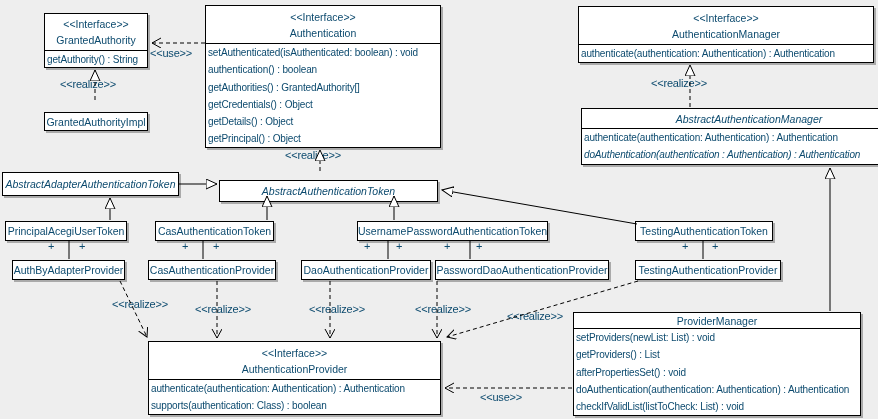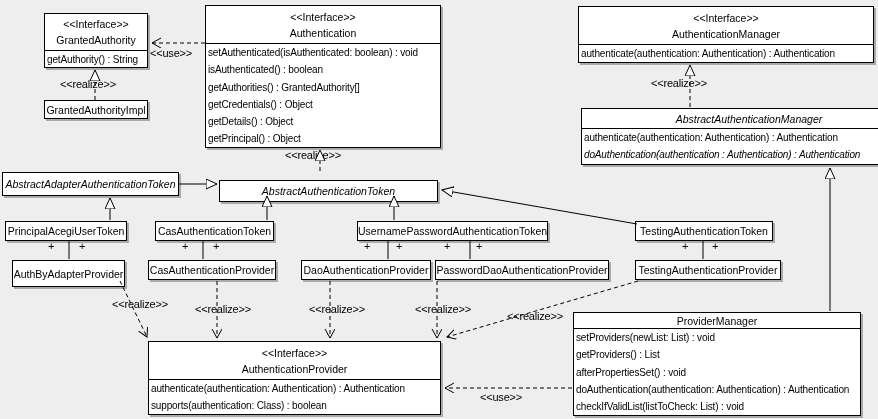--- a/index.html
+++ b/index.html
@@ -1,17 +1,17 @@
 <!DOCTYPE html>
 <html><head>
 <meta charset="utf-8">
 <style>
   html,body{margin:0;padding:0;}
   #canvas{position:relative;width:878px;height:419px;background:#eeeeee;overflow:hidden;
-          font-family:"Liberation Sans",sans-serif;color:#000000;}
+          font-family:"Liberation Sans",sans-serif;color:#0c4a6e;}
   .box{position:absolute;background:#ffffff;border:1px solid #000;box-shadow:2px 2px 0 #aaaaaa;
        box-sizing:border-box;}
   .hd{display:flex;flex-direction:column;justify-content:center;align-items:center;}
   .stereo,.nm{font-size:10.5px;line-height:16px;white-space:nowrap;}
   .methods{border-top:1px solid #000;}
   .m{font-size:10px;line-height:17.3px;padding:0 2px;white-space:nowrap;overflow:hidden;
      letter-spacing:-0.15px;}
   .it{font-style:italic;}
   .nmbox{display:flex;align-items:center;justify-content:center;}
   .lbl{position:absolute;font-size:11px;line-height:11px;white-space:nowrap;letter-spacing:-0.2px;text-align:center;}
@@ -28,32 +28,32 @@
   <div class="box" style="left:44px;top:13px;width:104px;height:55px">
     <div class="hd" style="height:36px">
       <div class="stereo">&lt;&lt;Interface&gt;&gt;</div>
       <div class="nm">GrantedAuthority</div>
     </div>
     <div class="methods">
       <div class="m">getAuthority() : String</div>
     </div>
   </div>
 
-  <div class="box nmbox" style="left:44px;top:100px;width:104px;height:19px">
+  <div class="box nmbox" style="left:44px;top:112px;width:104px;height:19px">
     <span class="nm">GrantedAuthorityImpl</span>
   </div>
 
   <div class="box" style="left:205px;top:5px;width:236px;height:143px">
     <div class="hd" style="height:37px">
       <div class="stereo">&lt;&lt;Interface&gt;&gt;</div>
       <div class="nm">Authentication</div>
     </div>
     <div class="methods">
       <div class="m">setAuthenticated(isAuthenticated: boolean) : void</div>
-      <div class="m">isAuthenticated() : boolean</div>
+      <div class="m">authentication() : boolean</div>
       <div class="m">getAuthorities() : GrantedAuthority[]</div>
       <div class="m">getCredentials() : Object</div>
       <div class="m">getDetails() : Object</div>
       <div class="m">getPrincipal() : Object</div>
     </div>
   </div>
 
   <div class="box" style="left:578px;top:6px;width:296px;height:57px">
     <div class="hd" style="height:37px">
       <div class="stereo">&lt;&lt;Interface&gt;&gt;</div>
@@ -88,21 +88,21 @@
   <div class="box nmbox" style="left:5px;top:221px;width:122px;height:20px">
     <span class="nm">PrincipalAcegiUserToken</span>
   </div>
   <div class="box nmbox" style="left:357px;top:221px;width:191px;height:20px">
     <span class="nm">UsernamePasswordAuthenticationToken</span>
   </div>
   <div class="box nmbox" style="left:635px;top:221px;width:138px;height:20px">
     <span class="nm">TestingAuthenticationToken</span>
   </div>
 
-  <div class="box nmbox" style="left:12px;top:260px;width:113px;height:27px">
+  <div class="box nmbox" style="left:12px;top:260px;width:113px;height:20px">
     <span class="nm">AuthByAdapterProvider</span>
   </div>
   <div class="box nmbox" style="left:148px;top:260px;width:128px;height:20px">
     <span class="nm">CasAuthenticationProvider</span>
   </div>
   <div class="box nmbox" style="left:301px;top:260px;width:130px;height:20px">
     <span class="nm">DaoAuthenticationProvider</span>
   </div>
   <div class="box nmbox" style="left:435px;top:260px;width:174px;height:20px">
     <span class="nm">PasswordDaoAuthenticationProvider</span>

